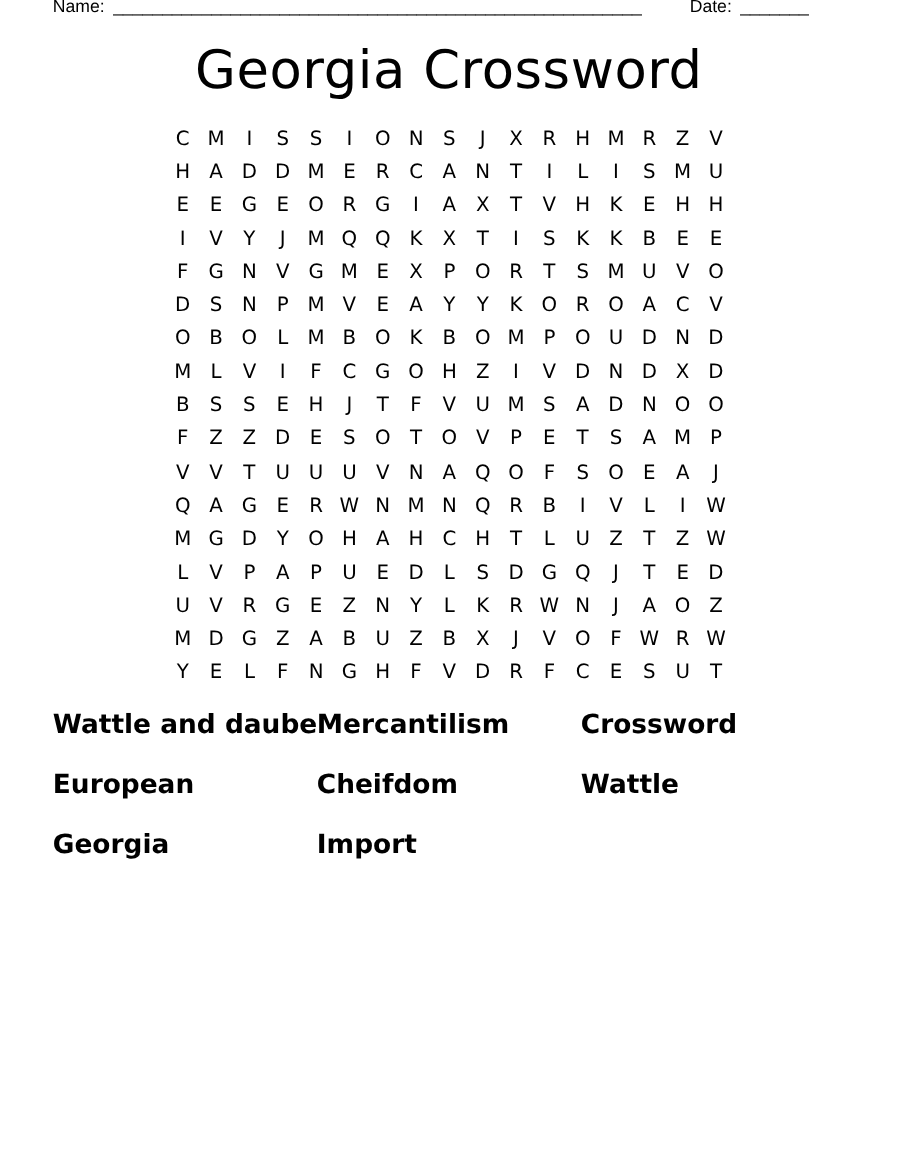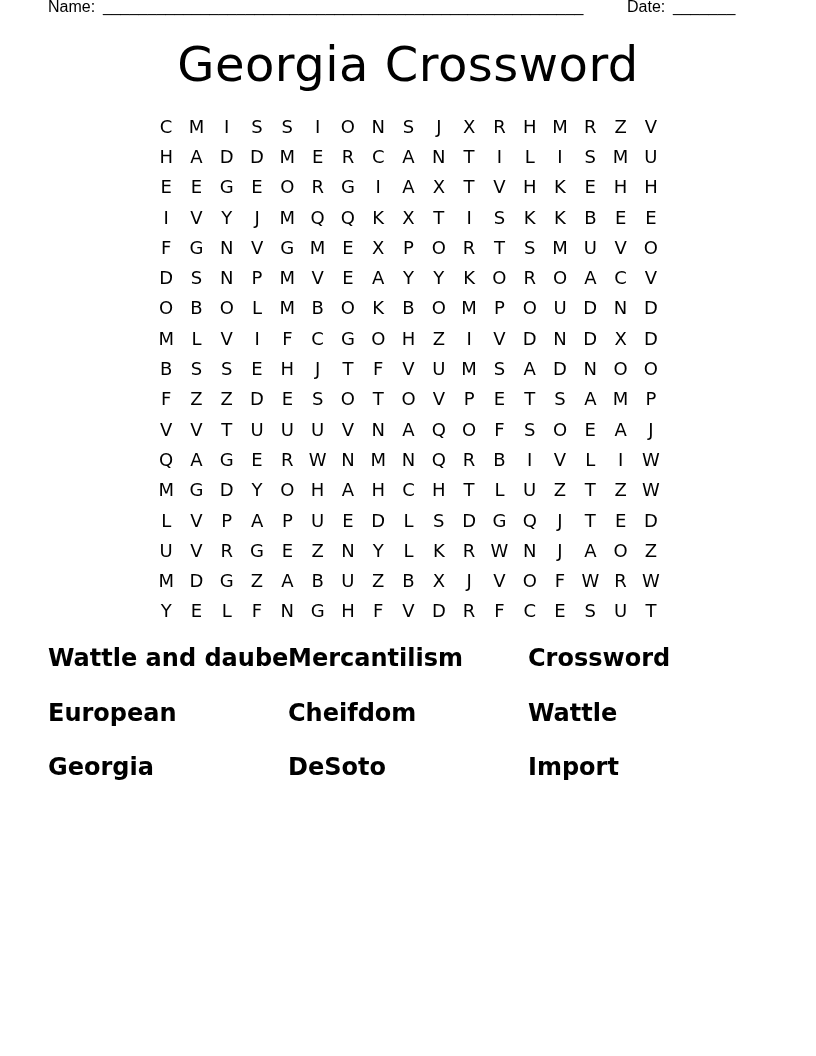--- a/index.html
+++ b/index.html
@@ -345,15 +345,14 @@
   </div>
 
 <div class="words" id="words">
     <div class="word">Wattle and daube</div>
     <div class="word">Mercantilism</div>
     <div class="word">Crossword</div>
     <div class="word">European</div>
     <div class="word">Cheifdom</div>
     <div class="word">Wattle</div>
     <div class="word">Georgia</div>
-    <div class="word">DeSoto</div>
     <div class="word">Import</div>
   </div>
 
 </body></html>

